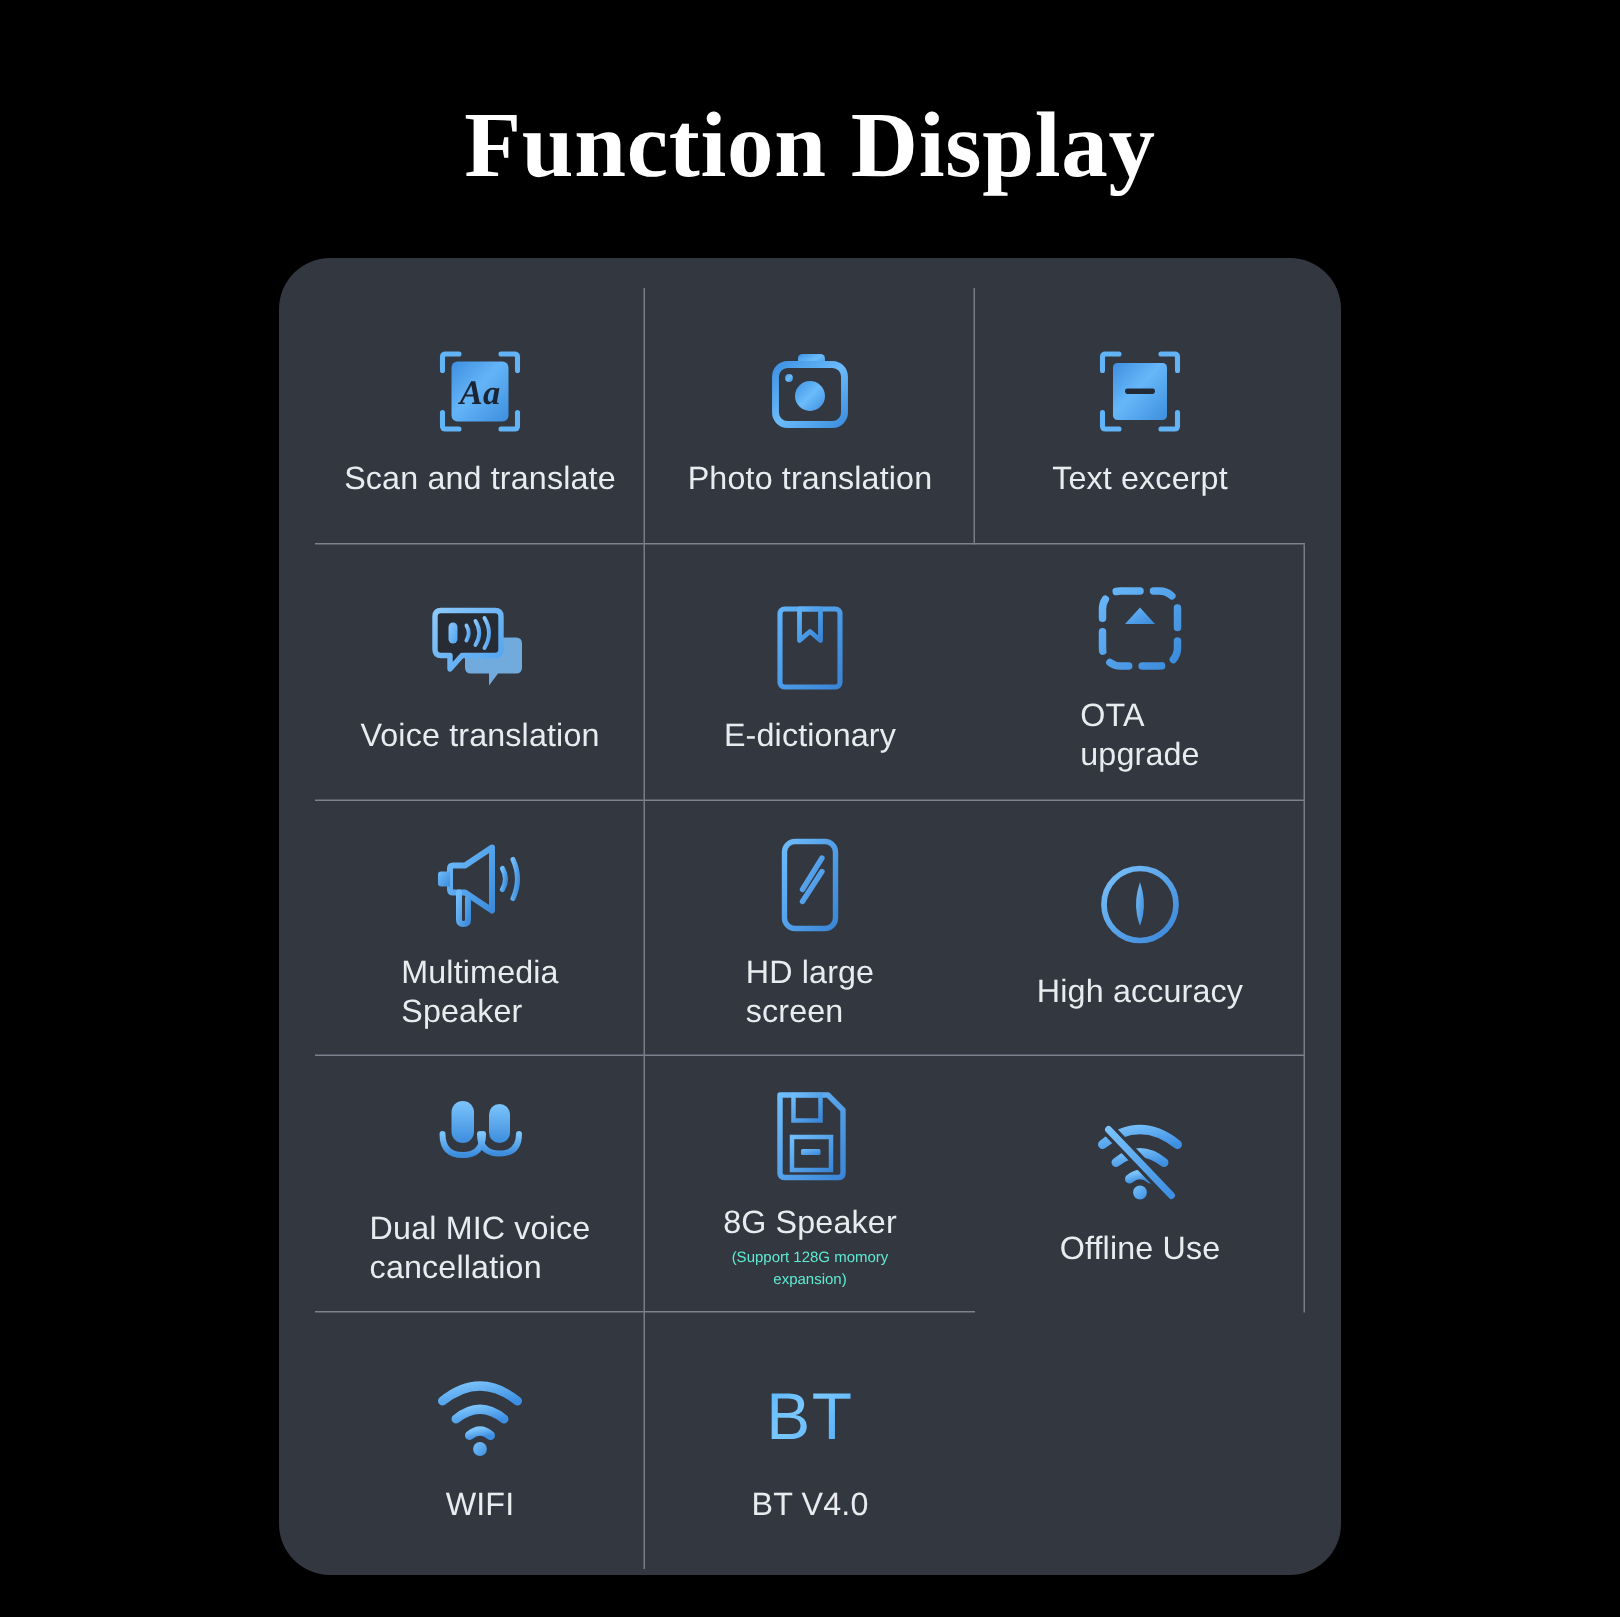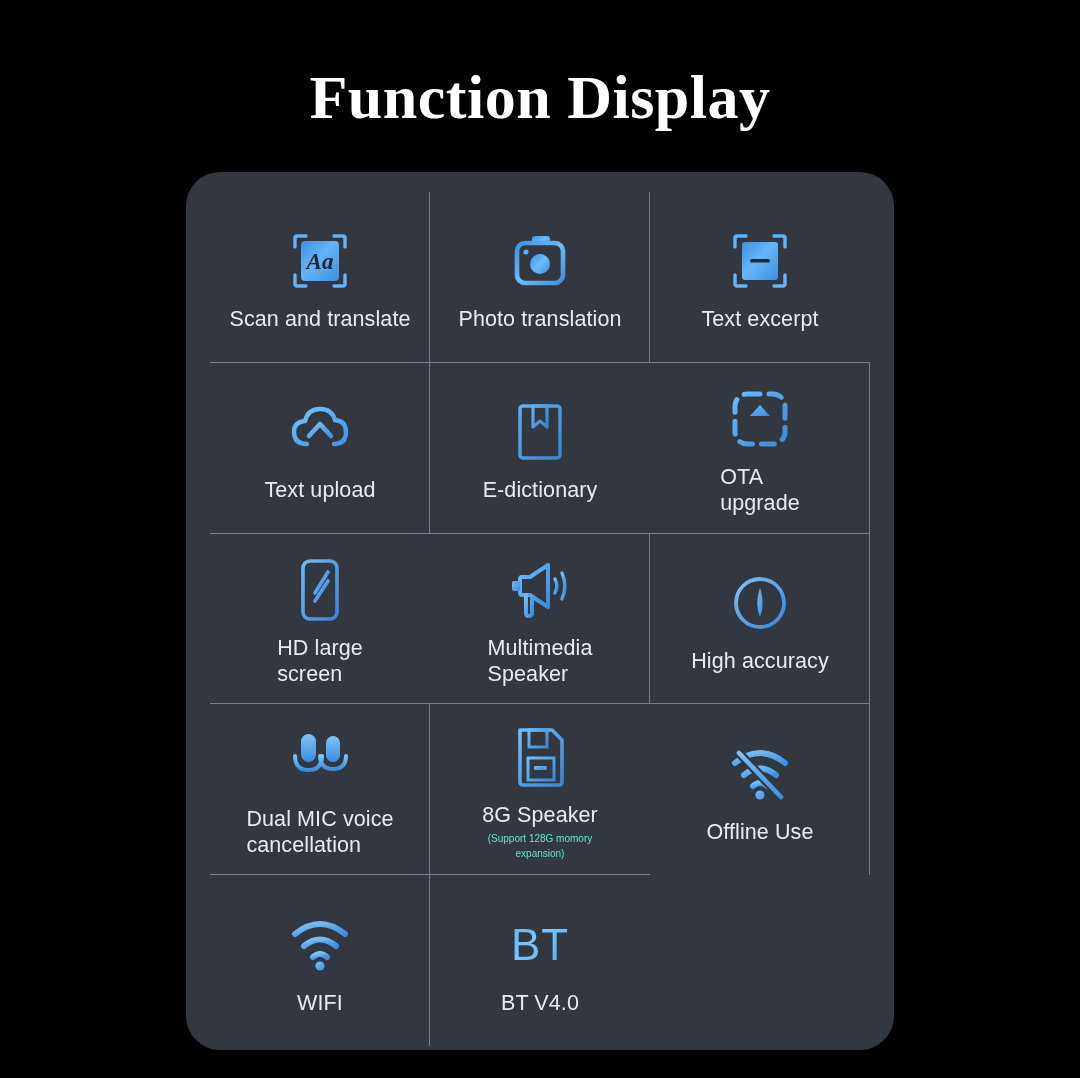--- a/index.html
+++ b/index.html
@@ -194,37 +194,42 @@
               <path d="M6 17 L6 8 Q6 6 8 6 L17 6"></path>
               <path d="M45 6 L54 6 Q56 6 56 8 L56 17"></path>
               <path d="M56 45 L56 54 Q56 56 54 56 L45 56"></path>
               <path d="M17 56 L8 56 Q6 56 6 54 L6 45"></path>
             </g>
           </svg>
         </div>
         <div class="label">Text excerpt</div>
       </div>
 
-
-      <div class="cell vdiv hdiv">
-        <div class="icon-wrap">
-          <svg width="66" height="60" viewBox="0 0 66 60">
-            <defs>
-              <linearGradient id="gCloud" x1="0" y1="0" x2="1" y2="1">
-                <stop offset="0%" stop-color="#77c2fb"></stop>
-                <stop offset="100%" stop-color="#3f93e4"></stop>
-              </linearGradient>
-            </defs>
-            <path d="M20 42 Q7 42 7 30 Q7 20 18 19 Q21 7 33 7 Q45 7 48 18 Q59 19 59 30 Q59 42 47 42" fill="none" stroke="url(#gCloud)" stroke-width="4.4" stroke-linecap="round"></path>
-            <path d="M33 52 L33 24" stroke="url(#gCloud)" stroke-width="5" stroke-linecap="round" fill="none"></path>
-            <path d="M22 34 L33 22 L44 34" fill="none" stroke="url(#gCloud)" stroke-width="4.6" stroke-linecap="round" stroke-linejoin="round"></path>
-          </svg>
-        </div>
-        <div class="label">Text upload</div>
-      </div>
+      <div class="cell vdiv hdiv">
+        <div class="icon-wrap">
+          <svg width="68" height="62" viewBox="0 0 68 62">
+            <defs>
+              <linearGradient id="gVoice" x1="0" y1="0" x2="1" y2="1">
+                <stop offset="0%" stop-color="#8cc8fb"></stop>
+                <stop offset="100%" stop-color="#4ea2ef"></stop>
+              </linearGradient>
+            </defs>
+            <path d="M28 24 L58 24 Q62 24 62 28 L62 44 Q62 48 58 48 L46 48 L40 56 L40 48 L28 48 Q24 48 24 44 L24 28 Q24 24 28 24 Z" fill="#7cbffa" opacity="0.85"></path>
+            <path d="M8 6 L44 6 Q48 6 48 10 L48 32 Q48 36 44 36 L22 36 L14 45 L14 36 L8 36 Q4 36 4 32 L4 10 Q4 6 8 6 Z" fill="#262b34" stroke="url(#gVoice)" stroke-width="3.6" stroke-linejoin="round"></path>
+            <rect x="13" y="14" width="6" height="14" rx="3" fill="url(#gVoice)"></rect>
+            <g fill="none" stroke="url(#gVoice)" stroke-width="2.6" stroke-linecap="round">
+              <path d="M25 16 Q28 21 25 26"></path>
+              <path d="M31 13 Q36 21 31 29"></path>
+              <path d="M37 11 Q43 21 37 31"></path>
+            </g>
+          </svg>
+        </div>
+        <div class="label">Voice translation</div>
+      </div>
+
 
       <div class="cell hdiv">
         <div class="icon-wrap">
           <svg width="58" height="62" viewBox="0 0 58 62">
             <defs>
               <linearGradient id="gBook" x1="0" y1="0" x2="1" y2="1">
                 <stop offset="0%" stop-color="#5fb2f7"></stop>
                 <stop offset="100%" stop-color="#3a84d6"></stop>
               </linearGradient>
             </defs>
@@ -247,41 +252,20 @@
               </linearGradient>
             </defs>
             <rect x="6" y="6" width="50" height="50" rx="12" fill="none" stroke="url(#gOta)" stroke-width="5" stroke-linecap="round" stroke-dasharray="13 9"></rect>
             <path d="M31 46 L31 20" stroke="url(#gOta)" stroke-width="5" stroke-linecap="round" fill="none"></path>
             <path d="M21 28 L31 17 L41 28 Z" fill="url(#gOta)"></path>
             <path d="M22 48 L40 48" stroke="url(#gOta)" stroke-width="4" stroke-linecap="round" fill="none"></path>
           </svg>
         </div>
         <div class="label">OTA
 upgrade</div>
-      </div>
-
-      <div class="cell hdiv">
-        <div class="icon-wrap">
-          <svg width="50" height="66" viewBox="0 0 50 66">
-            <defs>
-              <linearGradient id="gPhone" x1="0" y1="0" x2="1" y2="1">
-                <stop offset="0%" stop-color="#6dbafa"></stop>
-                <stop offset="100%" stop-color="#3a86d8"></stop>
-              </linearGradient>
-            </defs>
-            <rect x="8" y="4" width="34" height="58" rx="7" fill="none" stroke="url(#gPhone)" stroke-width="3.6"></rect>
-            <path d="M8 50 L42 50" stroke="url(#gPhone)" stroke-width="3.2" fill="none"></path>
-            <g stroke="url(#gPhone)" stroke-width="3.6" stroke-linecap="round" fill="none">
-              <path d="M20 36 L33 15"></path>
-              <path d="M20 44 L33 24"></path>
-            </g>
-          </svg>
-        </div>
-        <div class="label">HD large
-screen</div>
       </div>
 
       <div class="cell vdiv hdiv">
         <div class="icon-wrap">
           <svg width="68" height="62" viewBox="0 0 68 62">
             <defs>
               <linearGradient id="gMeg" x1="0" y1="0" x2="1" y2="1">
                 <stop offset="0%" stop-color="#6fbcfb"></stop>
                 <stop offset="100%" stop-color="#3c8cdb"></stop>
               </linearGradient>
@@ -292,20 +276,41 @@
             <g fill="none" stroke="url(#gMeg)" stroke-width="3.4" stroke-linecap="round">
               <path d="M49 20 Q53 27 49 34"></path>
               <path d="M56 14 Q62 27 56 40"></path>
             </g>
           </svg>
         </div>
         <div class="label">Multimedia
 Speaker</div>
       </div>
 
+      <div class="cell hdiv">
+        <div class="icon-wrap">
+          <svg width="50" height="66" viewBox="0 0 50 66">
+            <defs>
+              <linearGradient id="gPhone" x1="0" y1="0" x2="1" y2="1">
+                <stop offset="0%" stop-color="#6dbafa"></stop>
+                <stop offset="100%" stop-color="#3a86d8"></stop>
+              </linearGradient>
+            </defs>
+            <rect x="8" y="4" width="34" height="58" rx="7" fill="none" stroke="url(#gPhone)" stroke-width="3.6"></rect>
+            <path d="M8 50 L42 50" stroke="url(#gPhone)" stroke-width="3.2" fill="none"></path>
+            <g stroke="url(#gPhone)" stroke-width="3.6" stroke-linecap="round" fill="none">
+              <path d="M20 36 L33 15"></path>
+              <path d="M20 44 L33 24"></path>
+            </g>
+          </svg>
+        </div>
+        <div class="label">HD large
+screen</div>
+      </div>
+
       <div class="cell vdiv hdiv">
         <div class="icon-wrap">
           <svg width="62" height="62" viewBox="0 0 62 62">
             <defs>
               <linearGradient id="gCross" x1="0" y1="0" x2="1" y2="1">
                 <stop offset="0%" stop-color="#79c2fb"></stop>
                 <stop offset="100%" stop-color="#3a86d8"></stop>
               </linearGradient>
             </defs>
             <circle cx="31" cy="31" r="24" fill="none" stroke="url(#gCross)" stroke-width="3.8"></circle>

